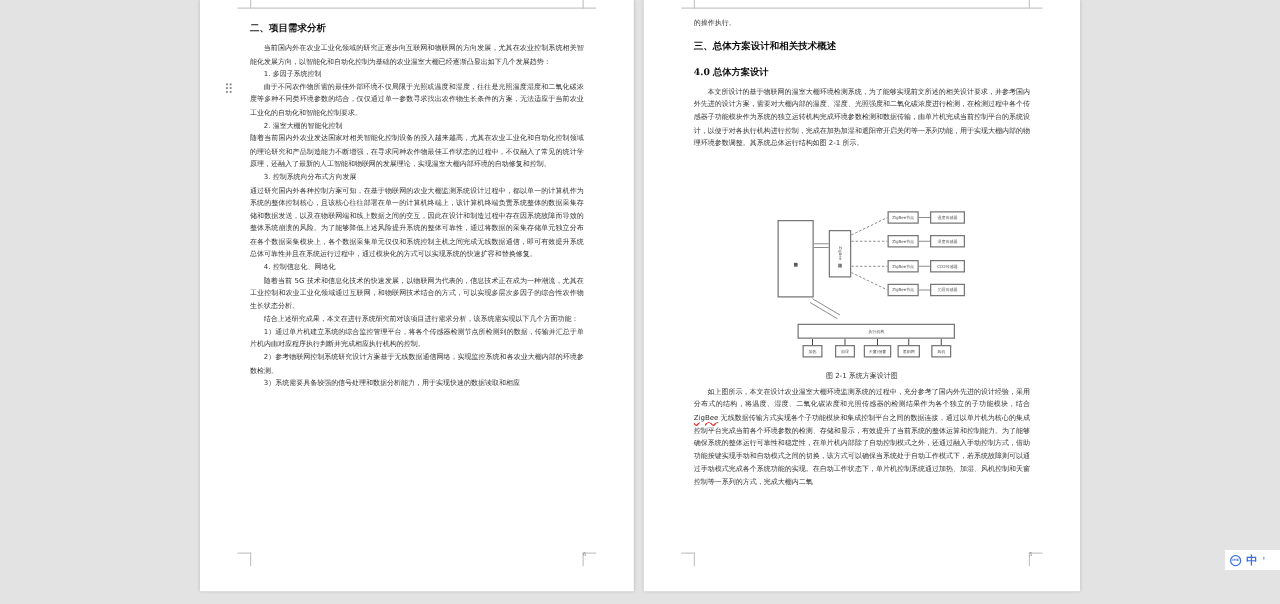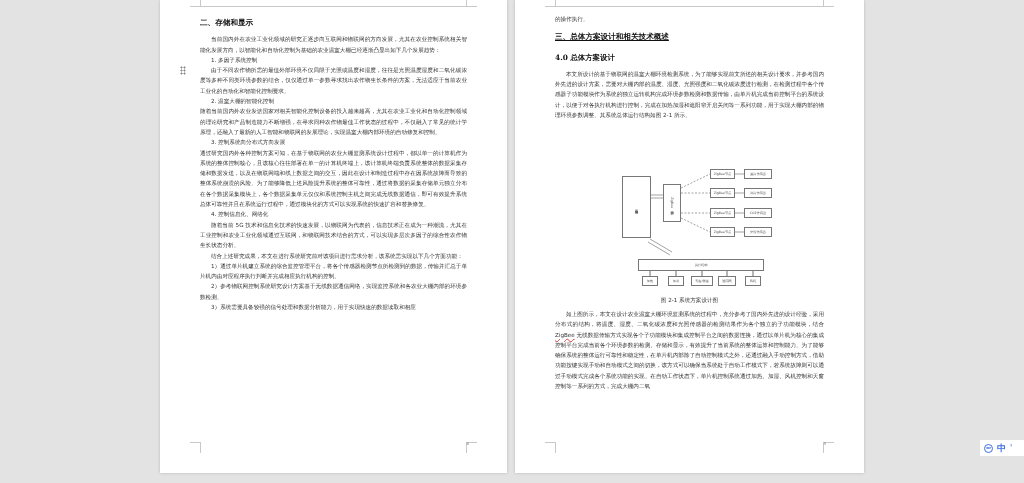--- a/index.html
+++ b/index.html
@@ -51,21 +51,21 @@
   .ime-dot { color:#3b6fe0; font-size:8px; }
 </style>
 </head>
 <body>
 
 <div id="page1" class="page">
   <div class="corner c-tl" style="left:30px;top:-4px;"></div>
   <div class="topline" style="left:40px;right:40px;"></div>
   <div class="corner c-tr" style="right:30px;top:-4px;"></div>
   <div class="content">
-    <div class="h2">二、存储和显示</div>
+    <div class="h2">二、项目需求分析</div>
     <p class="indent">当前国内外在农业工业化领域的研究正逐步向互联网和物联网的方向发展，尤其在农业控制系统相关智能化发展方向，以智能化和自动化控制为基础的农业温室大棚已经逐渐凸显出如下几个发展趋势：</p>
     <p class="sub">1. 多因子系统控制</p>
     <p class="indent">由于不同农作物所需的最佳外部环境不仅局限于光照或温度和湿度，往往是光照温度湿度和二氧化碳浓度等多种不同类环境参数的结合，仅仅通过单一参数寻求找出农作物生长条件的方案，无法适应于当前农业工业化的自动化和智能化控制要求。</p>
     <p class="sub">2. 温室大棚的智能化控制</p>
     <p>随着当前国内外农业发达国家对相关智能化控制设备的投入越来越高，尤其在农业工业化和自动化控制领域的理论研究和产品制造能力不断增强，在寻求同种农作物最佳工作状态的过程中，不仅融入了常见的统计学原理，还融入了最新的人工智能和物联网的发展理论，实现温室大棚内部环境的自动修复和控制。</p>
     <p class="sub">3. 控制系统向分布式方向发展</p>
     <p>通过研究国内外各种控制方案可知，在基于物联网的农业大棚监测系统设计过程中，都以单一的计算机作为系统的整体控制核心，且该核心往往部署在单一的计算机终端上，该计算机终端负责系统整体的数据采集存储和数据发送，以及在物联网端和线上数据之间的交互，因此在设计和制造过程中存在因系统故障而导致的整体系统崩溃的风险。为了能够降低上述风险提升系统的整体可靠性，通过将数据的采集存储单元独立分布在各个数据采集模块上，各个数据采集单元仅仅和系统控制主机之间完成无线数据通信，即可有效提升系统总体可靠性并且在系统运行过程中，通过模块化的方式可以实现系统的快速扩容和替换修复。</p>
     <p class="sub">4. 控制信息化、网络化</p>
     <p class="indent">随着当前 5G 技术和信息化技术的快速发展，以物联网为代表的，信息技术正在成为一种潮流，尤其在工业控制和农业工业化领域通过互联网，和物联网技术结合的方式，可以实现多层次多因子的综合性农作物生长状态分析。</p>
     <p class="indent">结合上述研究成果，本文在进行系统研究前对该项目进行需求分析，该系统需实现以下几个方面功能：</p>
@@ -79,21 +79,21 @@
 </div>
 
 <div class="handle"></div>
 
 <div id="page2" class="page">
   <div class="corner c-tl" style="left:30px;top:-4px;"></div>
   <div class="topline" style="left:40px;right:40px;"></div>
   <div class="corner c-tr" style="right:30px;top:-4px;"></div>
   <div class="content">
     <p>的操作执行。</p>
-    <div class="h2" style="margin-top:8px;text-decoration:underline;">三、总体方案设计和相关技术概述</div>
+    <div class="h2" style="margin-top:8px;">三、总体方案设计和相关技术概述</div>
     <div class="h3">4.0 总体方案设计</div>
     <p class="indent">本文所设计的基于物联网的温室大棚环境检测系统，为了能够实现前文所述的相关设计要求，并参考国内外先进的设计方案，需要对大棚内部的温度、湿度、光照强度和二氧化碳浓度进行检测，在检测过程中各个传感器子功能模块作为系统的独立运转机构完成环境参数检测和数据传输，由单片机完成当前控制平台的系统设计，以便于对各执行机构进行控制，完成在加热加湿和遮阳帘开启关闭等一系列功能，用于实现大棚内部的物理环境参数调整。其系统总体运行结构如图 2-1 所示。</p>
   </div>
 
   <div class="diagram">
     <svg width="172" height="140" style="position:absolute;left:0;top:0;">
 
       <line x1="31" y1="37" x2="43" y2="37" stroke="#666" stroke-width="0.6"></line>
       <line x1="31" y1="40" x2="43" y2="40" stroke="#666" stroke-width="0.6"></line>
 

